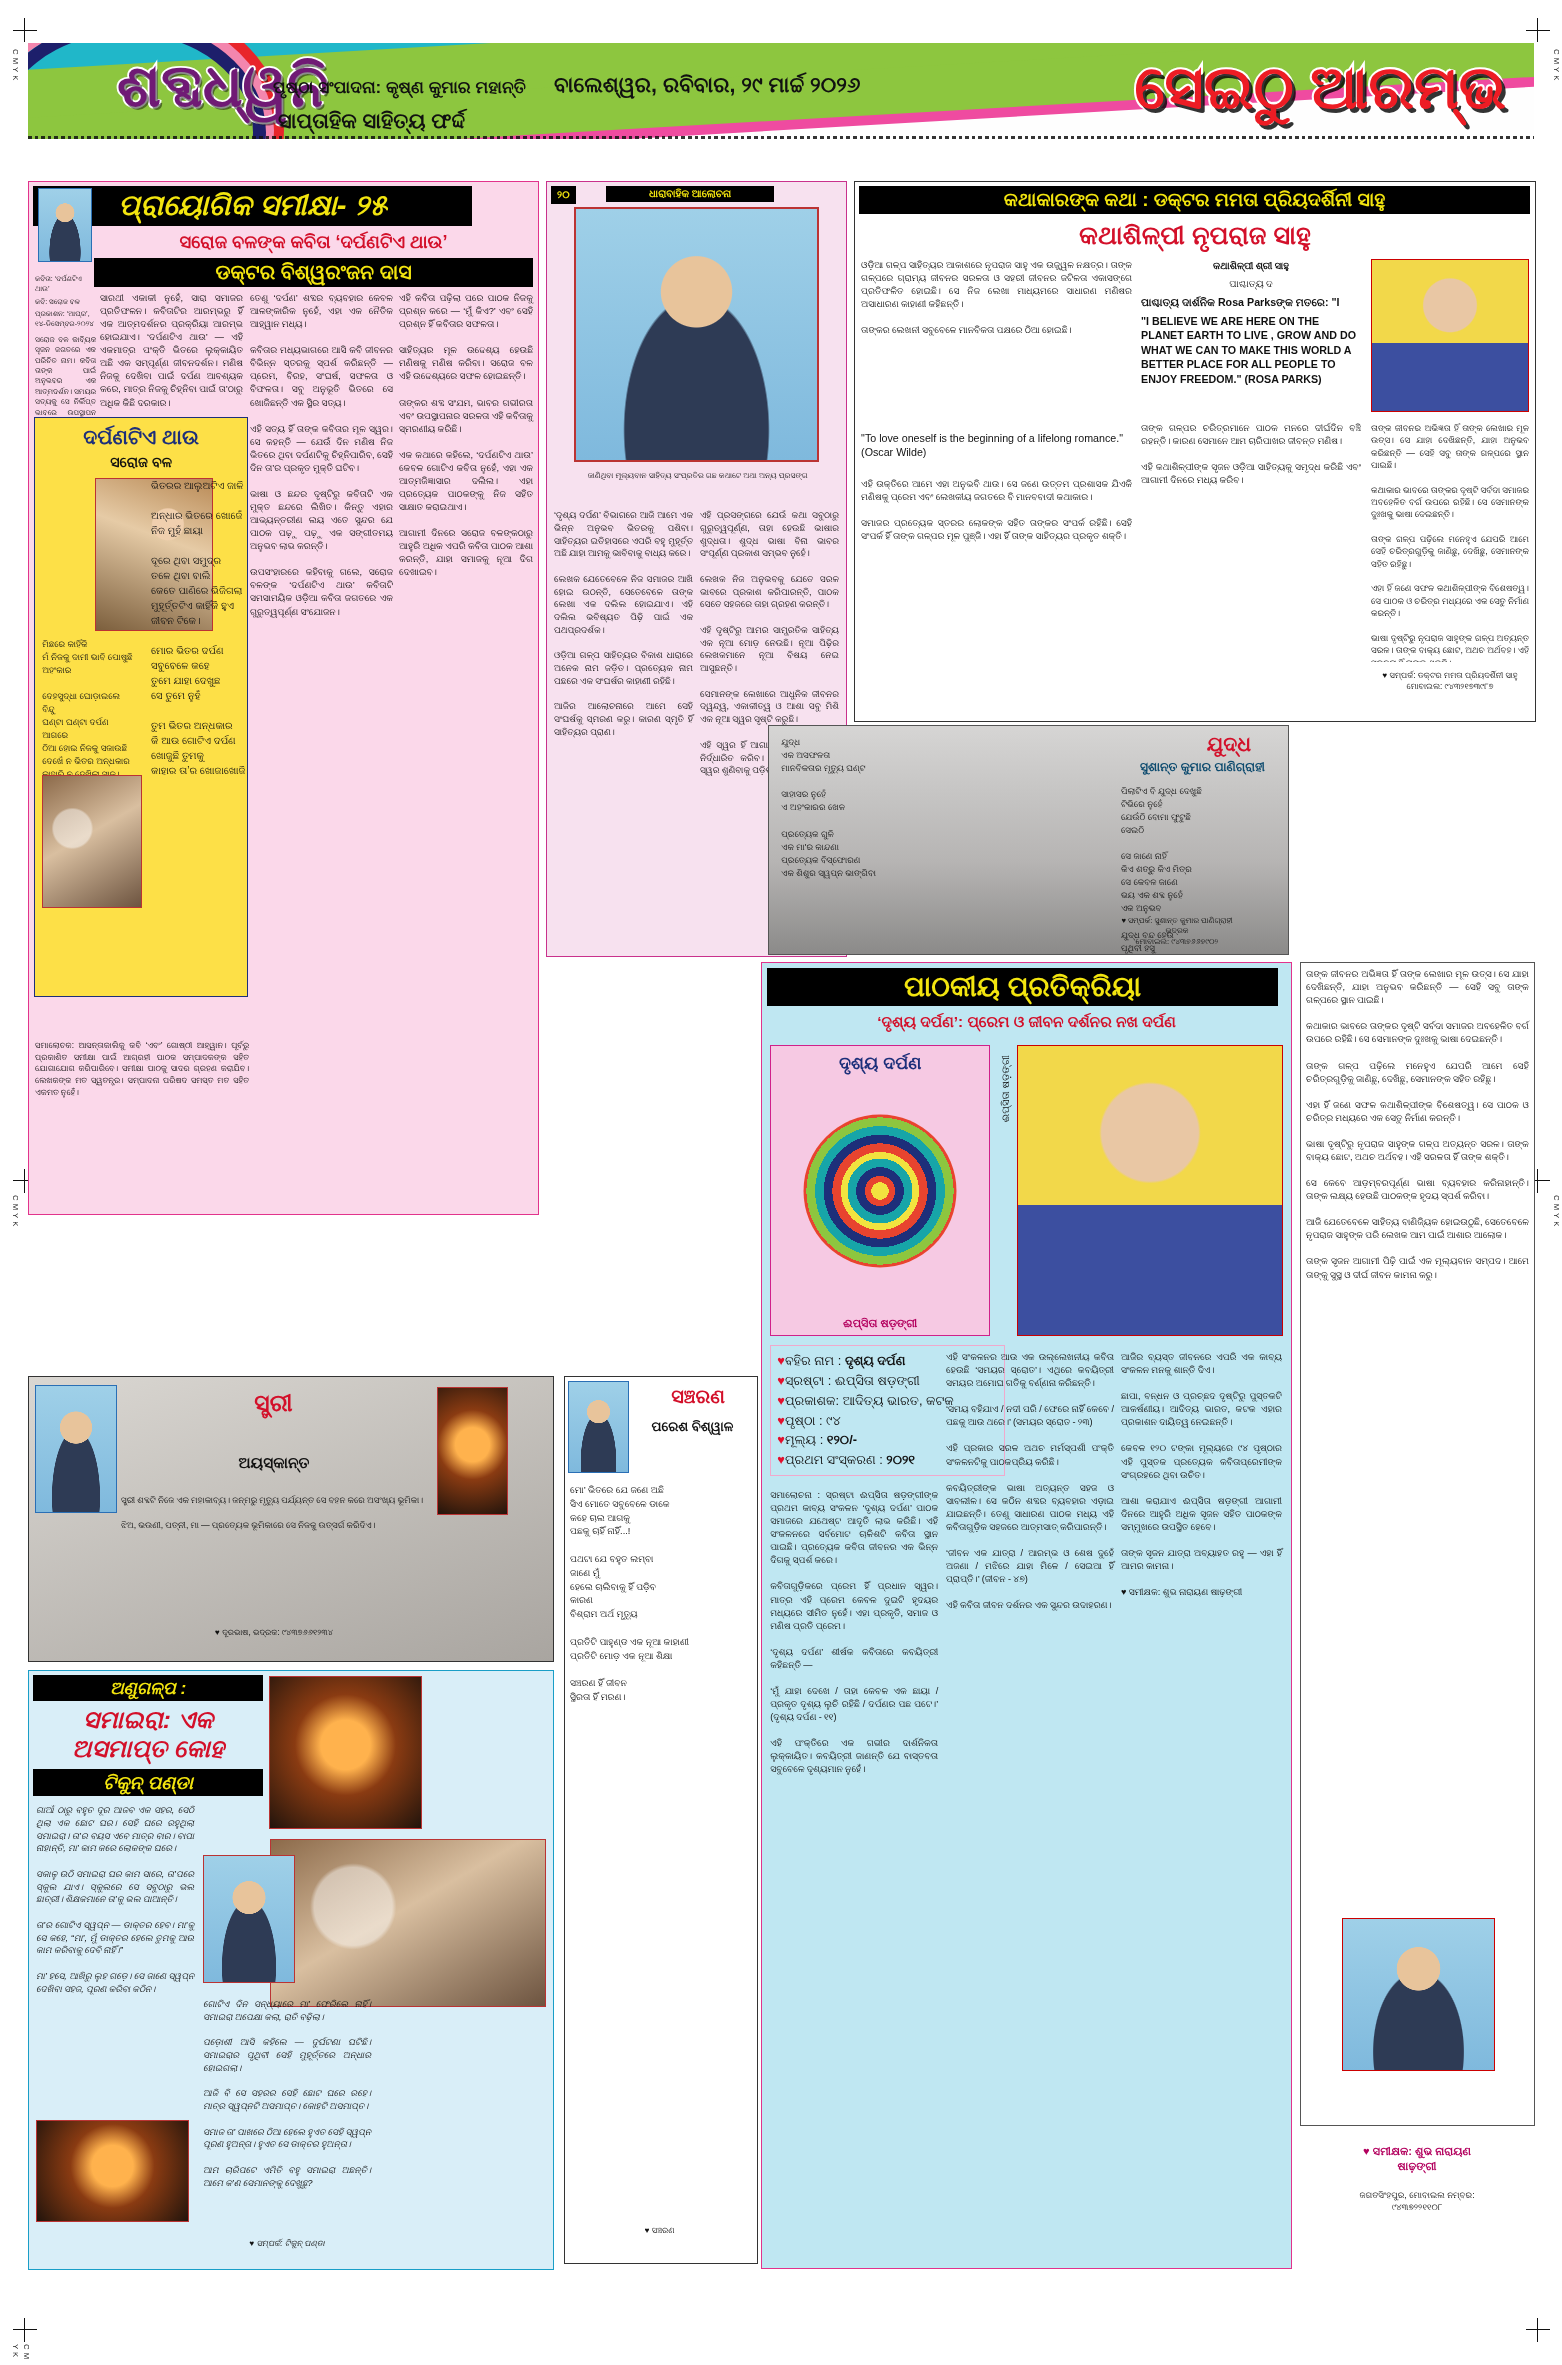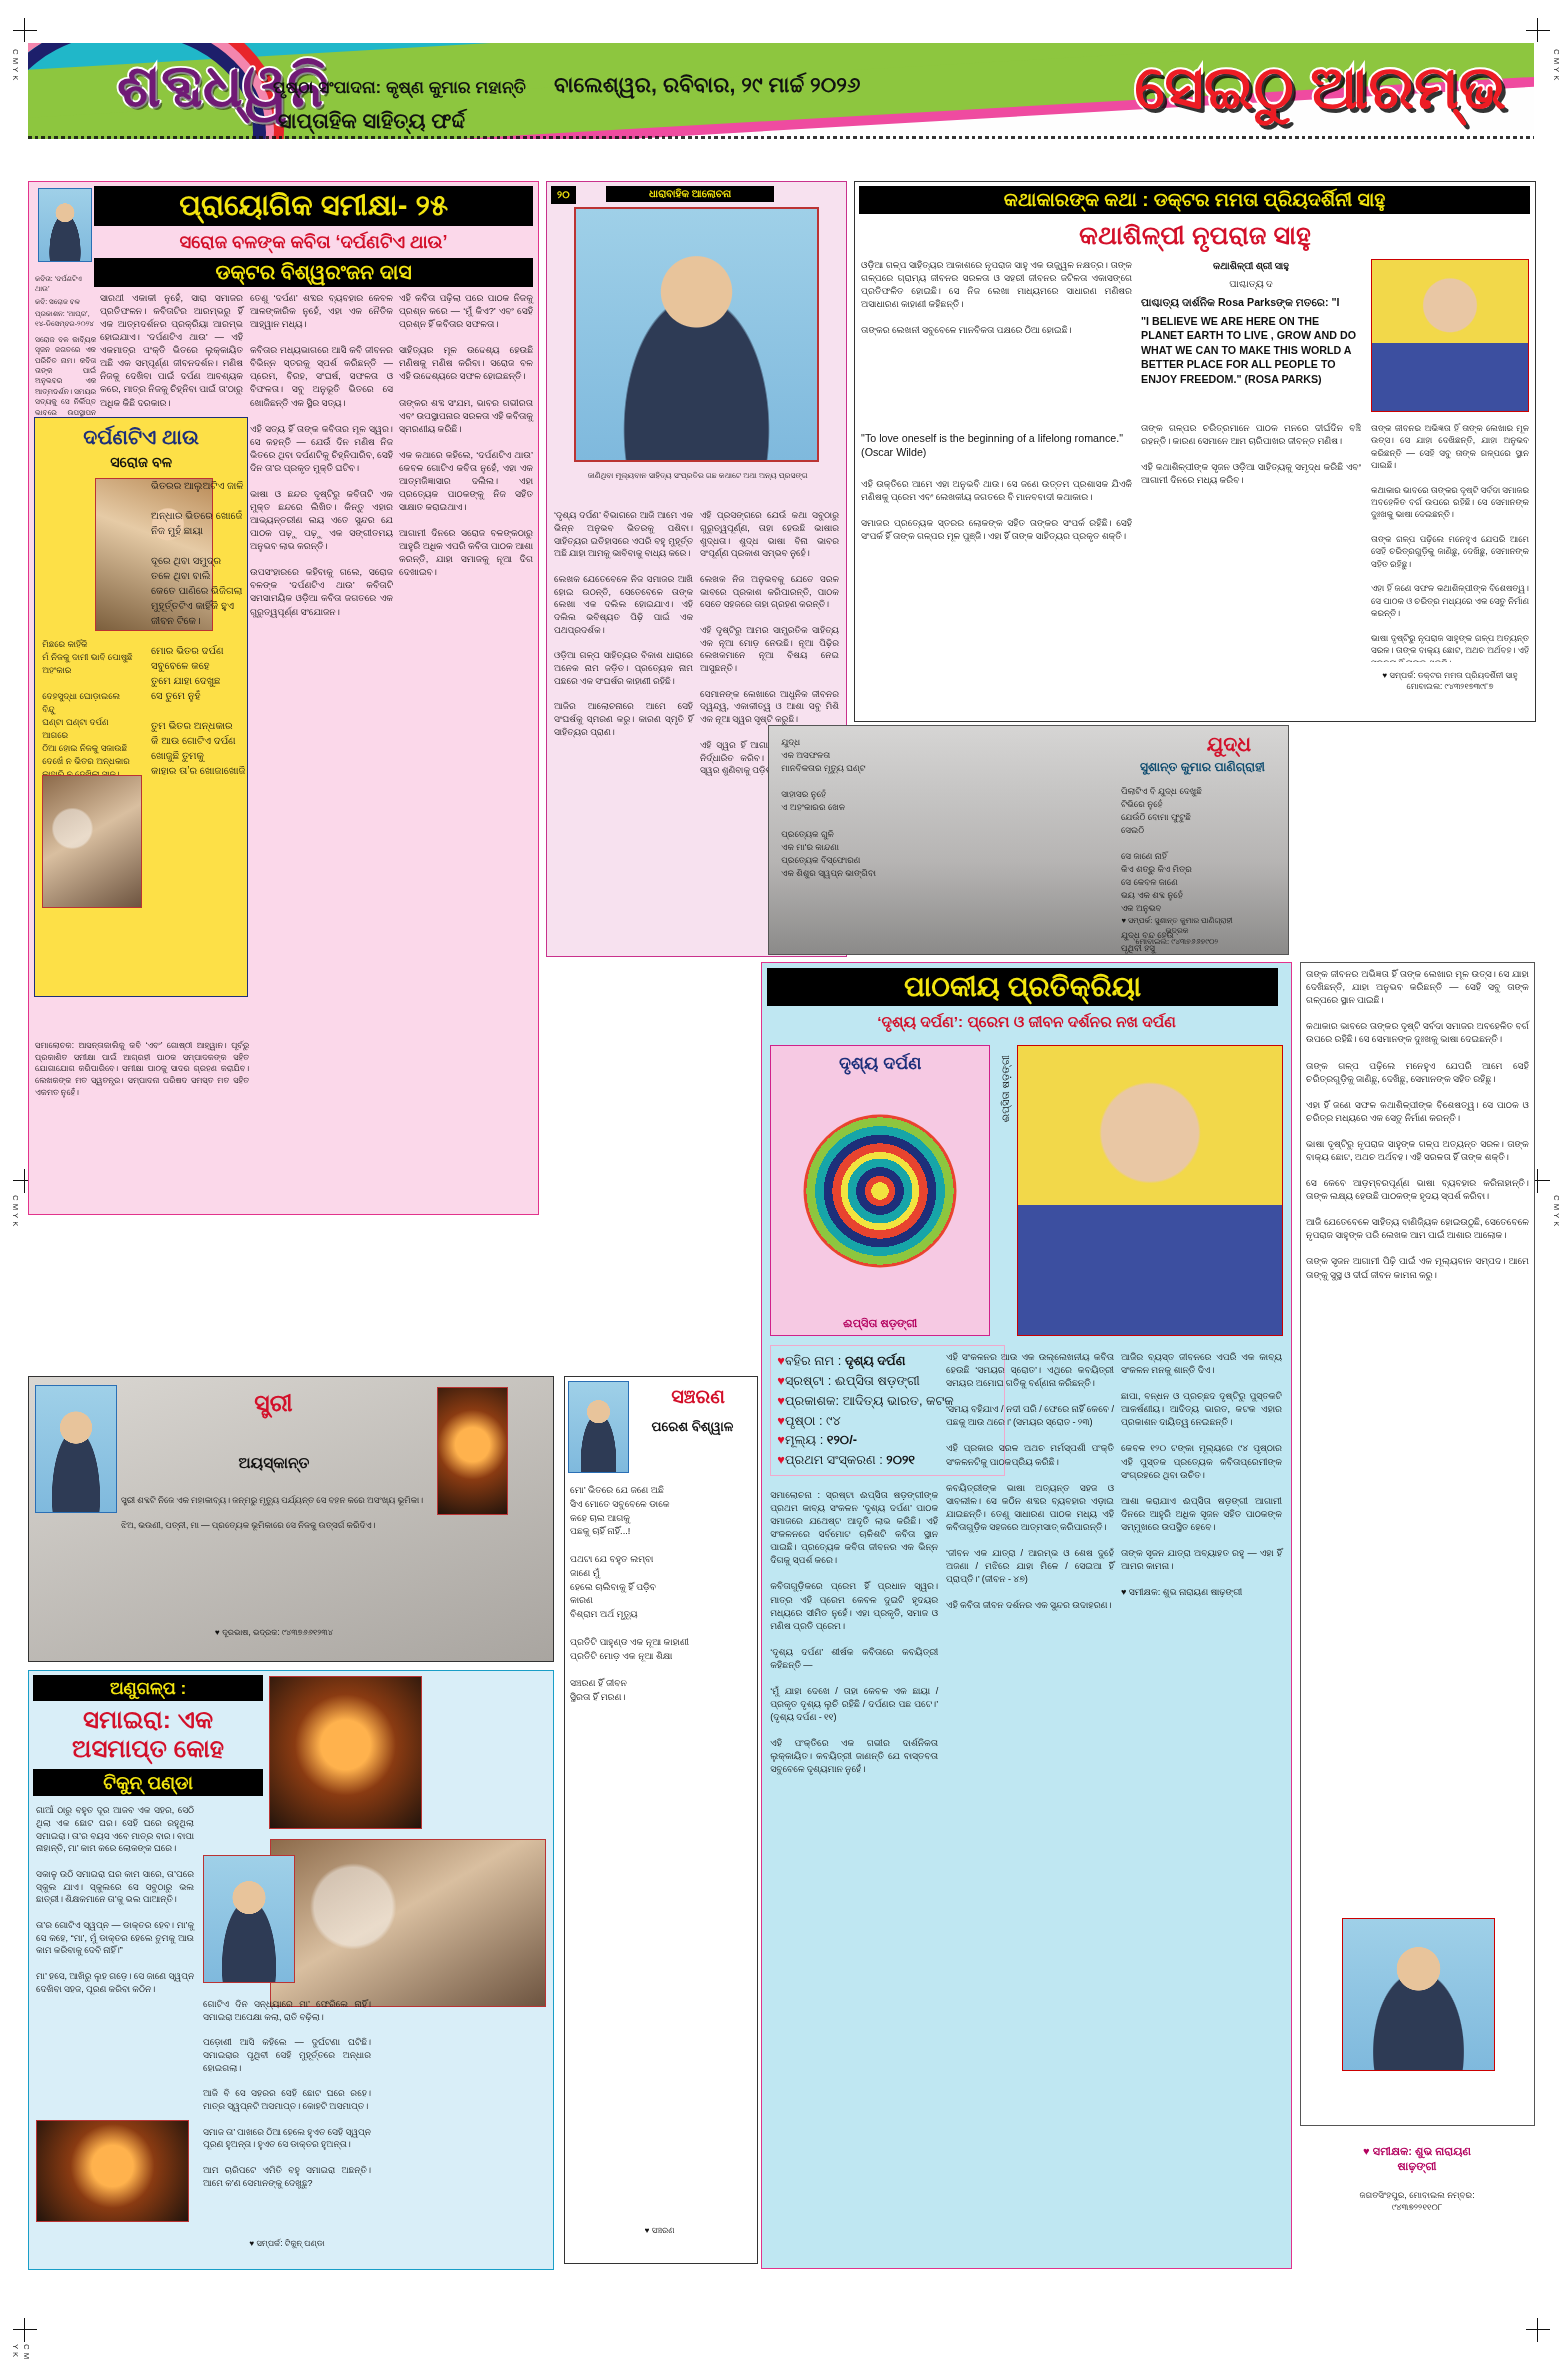--- a/index.html
+++ b/index.html
@@ -157,21 +157,21 @@
     <div class="mh-sub2">ସାପ୍ତାହିକ ସାହିତ୍ୟ ଫର୍ଦ୍ଦ</div>
     <div class="mh-date">ବାଲେଶ୍ୱର, ରବିବାର, ୨୯ ମାର୍ଚ୍ଚ ୨୦୨୬</div>
     <div class="mh-title">ସେଇଠୁ ଆରମ୍ଭ</div>
 
     <div class="mh-ragged"></div>
     <div class="mh-white"></div>
   </div>
 
   <div class="blk panel-pink" style="left:28px;top:181px;width:511px;height:1034px;padding:4.1px;">
 
-    <div class="hdr-black" style="font-size:29px;margin-left:61px;width:439px;">ପ୍ରାୟୋଗିକ ସମୀକ୍ଷା- ୨୫</div>
+    <div class="hdr-black" style="font-size:29px;width:439px;font-style:italic;">ପ୍ରାୟୋଗିକ ସମୀକ୍ଷା- ୨୫</div>
     <div class="hdr-red" style="font-size:18px;margin:6.1px 0 5.1px 61px;width:439px;">ସରୋଜ ବଳଙ୍କ କବିତା ‘ଦର୍ପଣଟିଏ ଥାଉ’</div>
     <div class="hdr-black" style="font-size:20.4px;margin-left:61px;width:439px;">ଡକ୍ଟର ବିଶ୍ୱରଂଜନ ଦାସ</div>
 
     <div class="photo blue" style="position:absolute;left:9.2px;top:6.1px;width:54px;height:74px;">
       <div class="ph-face"></div>
     </div>
 
     <div style="position:absolute;left:6.1px;top:92px;width:60px;font-size:7.1px;line-height:1.45;color:#111;">
       <div class="txt" style="margin-bottom:2px;">କବିତା: ‘ଦର୍ପଣଟିଏ ଥାଉ’</div>
       <div class="txt" style="margin-bottom:2px;">କବି: ସରୋଜ ବଳ</div>
@@ -478,21 +478,21 @@
 ବିଶ୍ରାମ ଅର୍ଥ ମୃତ୍ୟୁ
 
 ପ୍ରତିଟି ପାହୁଣ୍ଡ ଏକ ନୂଆ କାହାଣୀ
 ପ୍ରତିଟି ମୋଡ଼ ଏକ ନୂଆ ଶିକ୍ଷା
 
 ସଞ୍ଚରଣ ହିଁ ଜୀବନ
 ସ୍ଥିରତା ହିଁ ମରଣ।</div>
     <div class="signoff txt" style="position:absolute;left:5.1px;top:848px;width:179px;font-size:8.2px;">♥ ସଞ୍ଚରଣ</div>
   </div>
 
-  <div class="blk panel-blue" style="left:28px;top:1670px;width:526px;height:600px;background:#d9eef8;border:1.5px solid #1a9ec7;padding:4.1px;">
+  <div class="blk panel-blue" style="left:28px;top:1670px;width:526px;height:600px;background:#d9eef8;border:1.5px solid #1a9ec7;padding:4.1px;font-style:italic;">
     <div class="hdr-black" style="font-size:17.4px;width:230px;">ଅଣୁଗଳ୍ପ :</div>
     <div class="hdr-red" style="font-size:24.5px;margin-top:5.1px;width:230px;">ସମାଇରା: ଏକ ଅସମାପ୍ତ କୋହ</div>
     <div class="hdr-black" style="font-size:18.4px;margin-top:6.1px;width:230px;">ଟିକୁନ୍ ପଣ୍ଡା</div>
 
     <div class="photo" style="position:absolute;left:240px;top:5.1px;width:153px;height:153px;border:1.5px solid #b33;">
       <div class="ph-night"></div>
     </div>
     <div class="photo" style="position:absolute;left:241px;top:168px;width:276px;height:168px;border:1.5px solid #b33;">
       <div class="ph-scene"></div>
     </div>

